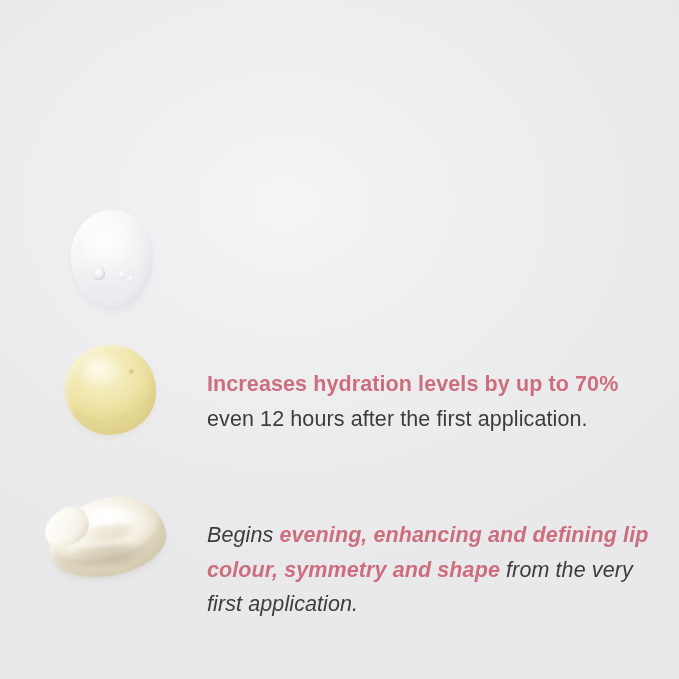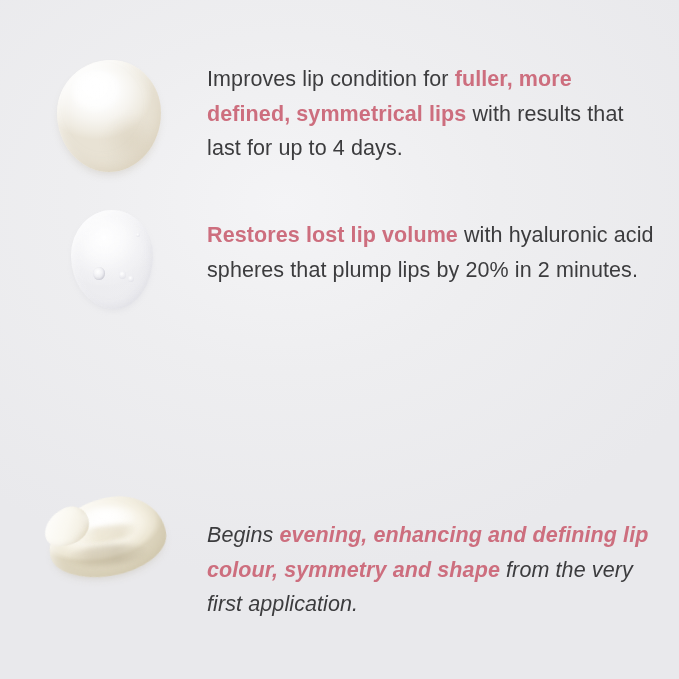--- a/index.html
+++ b/index.html
@@ -263,37 +263,38 @@
     filter: blur(2.4px);
   }
 </style>
 </head>
 <body>
 
 <div class="backdrop"></div>
 
 <div class="sheet">
 
-  <div class="benefit-row" id="row-0">
-    <div class="swatch-cell">
-      <div class="sw-pearl"></div>
-    </div>
-    <div class="text-cell"><span>Improves lip condition for </span><span class="em">fuller, more defined, symmetrical lips</span><span> with results that last for up to 4 days.</span></div>
-  </div>
 
   <div class="benefit-row" id="row-1">
     <div class="swatch-cell">
       <div class="sw-gel">
         <span class="gel-bubble-a"></span>
         <span class="gel-bubble-b"></span>
       </div>
     </div>
-    <div class="text-cell"><span class="em">Restores lost lip volume</span><span> with hyaluronic acid spheres that plump lips by 20% in 2 minutes.</span></div>
   </div>
 
+  <div class="benefit-row" id="row-2">
+    <div class="swatch-cell">
+      <div class="sw-oil">
+        <span class="oil-speck"></span>
+      </div>
+    </div>
+    <div class="text-cell"><span class="em">Increases hydration levels by up to 70%</span><span> even 12 hours after the first application.</span></div>
+  </div>
 
   <div class="benefit-row" id="row-3">
     <div class="swatch-cell">
       <div class="sw-cream">
         <span class="blob"></span>
         <span class="tip"></span>
         <span class="fold"></span>
         <span class="ridge"></span>
         <span class="gloss"></span>
       </div>

